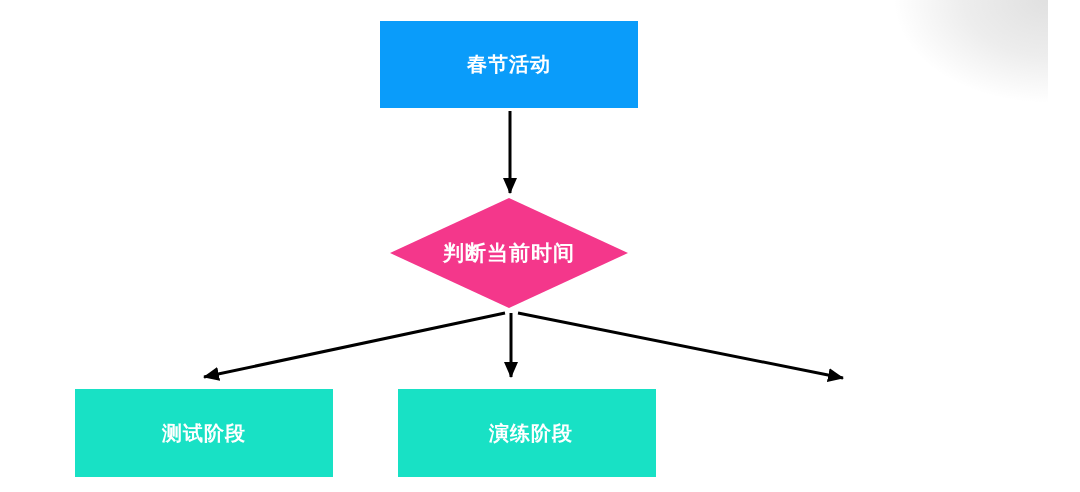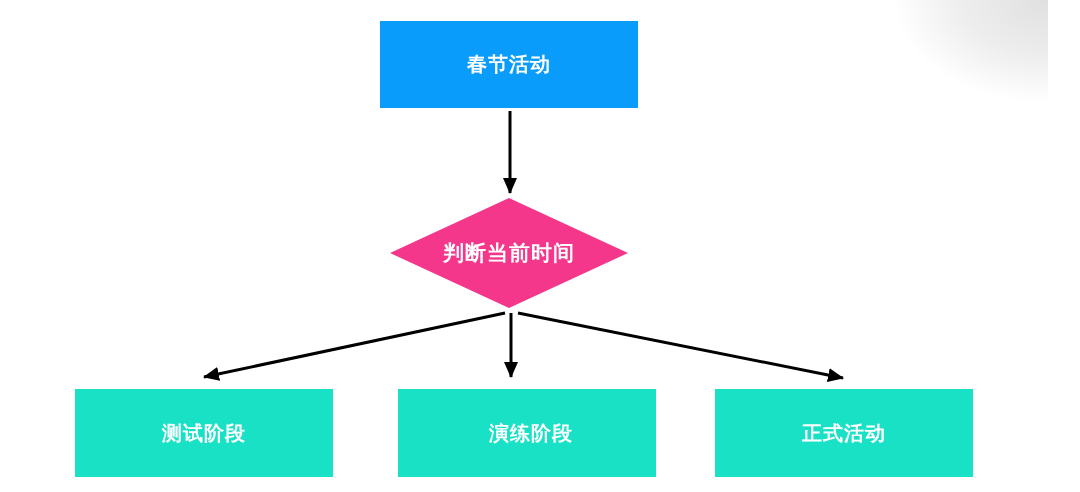--- a/index.html
+++ b/index.html
@@ -80,17 +80,14 @@
   </div>
 
   <div class="node node-decision" style="background-color: rgb(244, 55, 139);">
     <span class="node-label">判断当前时间</span>
   </div>
 
   <div class="node node-branch node-branch-drill" style="background-color: rgb(24, 225, 197);">
     <span class="node-label">演练阶段</span>
   </div>
 
-  <div class="node node-branch node-branch-live" style="background-color: rgb(24, 225, 197);">
-    <span class="node-label">正式活动</span>
-  </div>
 
 </div>
 
 </body></html>

